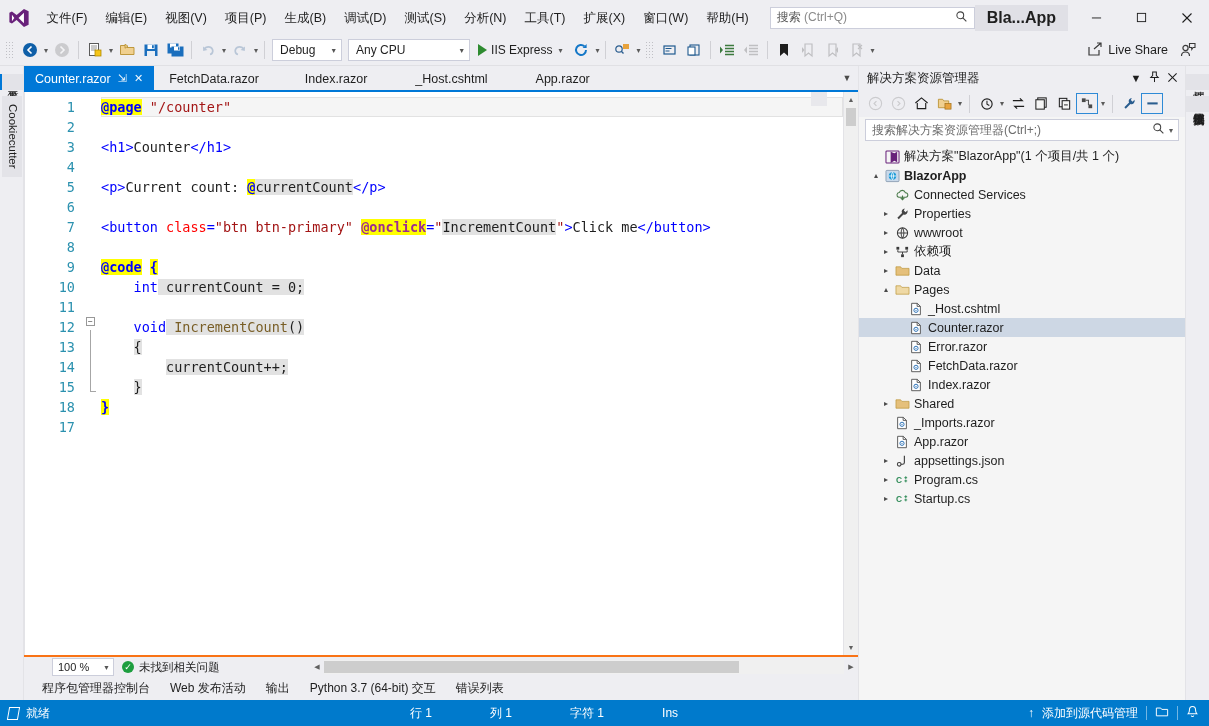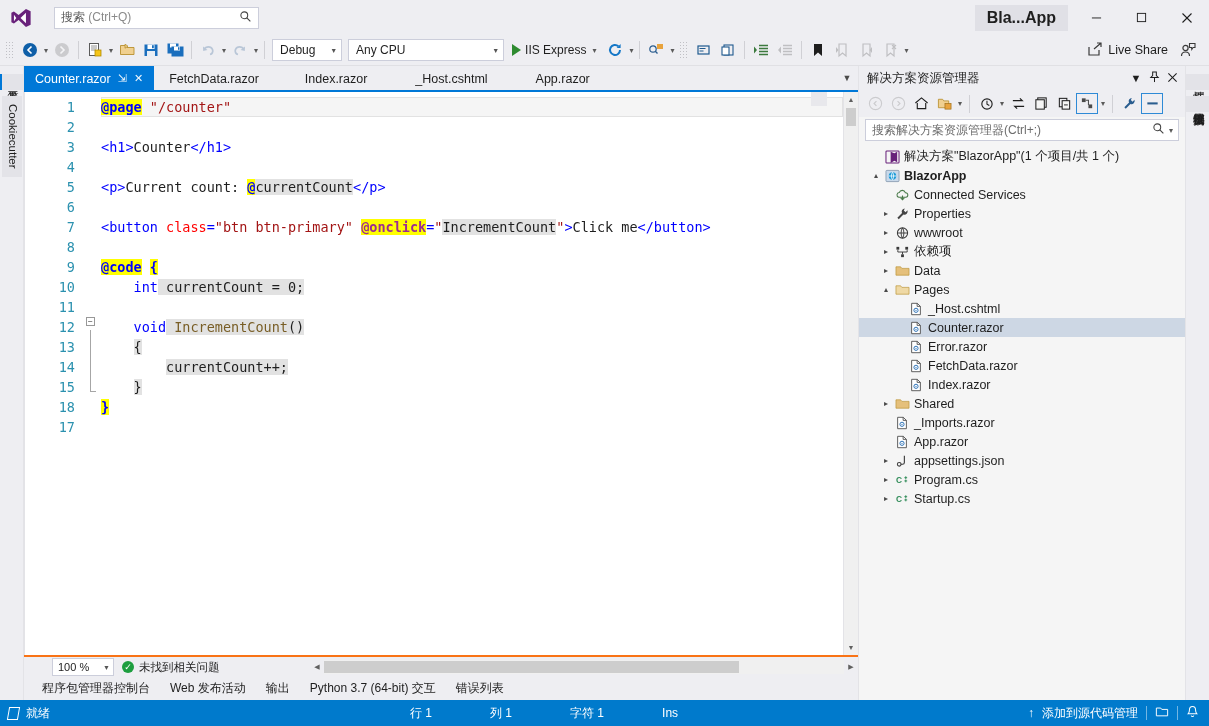--- a/index.html
+++ b/index.html
@@ -242,20 +242,34 @@
 <div class="app">
 
   <div class="menubar">
     <div class="vs-logo">
       <svg width="22" height="22" viewBox="0 0 24 24">
         <path d="M17.4 2.2 22.5 4.6v14.8l-5.1 2.4-8-7.6-5.1 3.9-2.8-1.4V6.3l2.8-1.4 5.1 3.9z" fill="#68217a"></path>
         <path d="M17.4 6.4v11.2l-5.9-5.6z" fill="#fff"></path>
         <path d="M4.3 15.6V8.4l2.6 3.6z" fill="#fff"></path>
       </svg>
     </div>
+    <div class="menu-items">
+      <div class="menu-item">文件(F)</div>
+      <div class="menu-item">编辑(E)</div>
+      <div class="menu-item">视图(V)</div>
+      <div class="menu-item">项目(P)</div>
+      <div class="menu-item">生成(B)</div>
+      <div class="menu-item">调试(D)</div>
+      <div class="menu-item">测试(S)</div>
+      <div class="menu-item">分析(N)</div>
+      <div class="menu-item">工具(T)</div>
+      <div class="menu-item">扩展(X)</div>
+      <div class="menu-item">窗口(W)</div>
+      <div class="menu-item">帮助(H)</div>
+    </div>
     <div class="search-wrap">
       <div class="search-box">
         <span class="ph"><span>搜索 </span><span class="grey">(Ctrl+Q)</span></span>
         <span class="search-ico">
           <svg width="13" height="13" viewBox="0 0 16 16">
               <circle cx="6.5" cy="6.5" r="4.2" fill="none" stroke="#444" stroke-width="1.3"></circle>
               <line x1="9.6" y1="9.6" x2="14" y2="14" stroke="#444" stroke-width="1.4"></line>
             </svg>
         </span>
       </div>
@@ -341,21 +355,21 @@
           <path d="M12 7.5C10 4 5 4 3.5 7.5c-1 2.5.5 4.5 2.5 5" fill="none" stroke="#5a7fa8" stroke-width="1.8"></path>
           <path d="M13 4.5 12.8 9 8.5 8z" fill="#5a7fa8"></path>
         </svg>
     </div>
     <div class="tb-caret">▾</div>
     <div class="tb-sep"></div>
     <div class="combo" style="width:70px">
       <span class="lbl">Debug</span>
       <span class="arw">▼</span>
     </div>
-    <div class="combo" style="width:156px">
+    <div class="combo" style="width:122px">
       <span class="lbl">Any CPU</span>
       <span class="arw">▼</span>
     </div>
     <div class="run-btn">
       <span class="play"></span>
       <span>IIS Express</span>
       <span class="tb-caret">▾</span>
     </div>
     <div class="tb-btn">
       <svg width="16" height="16" viewBox="0 0 16 16">

